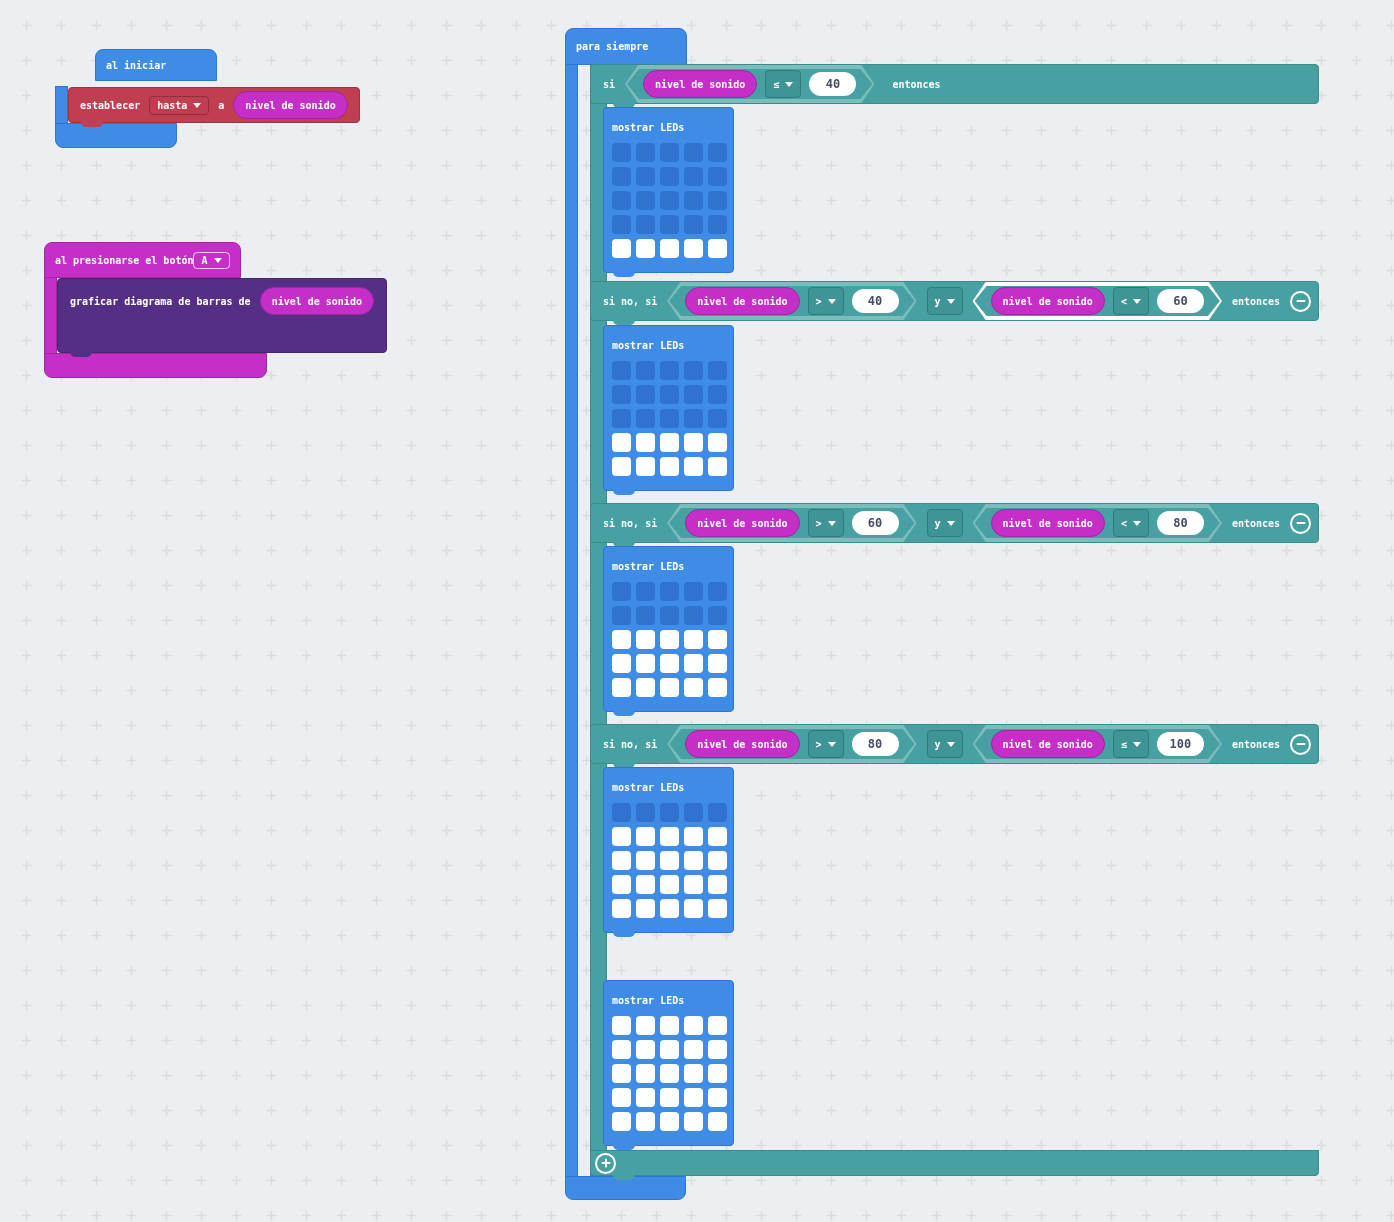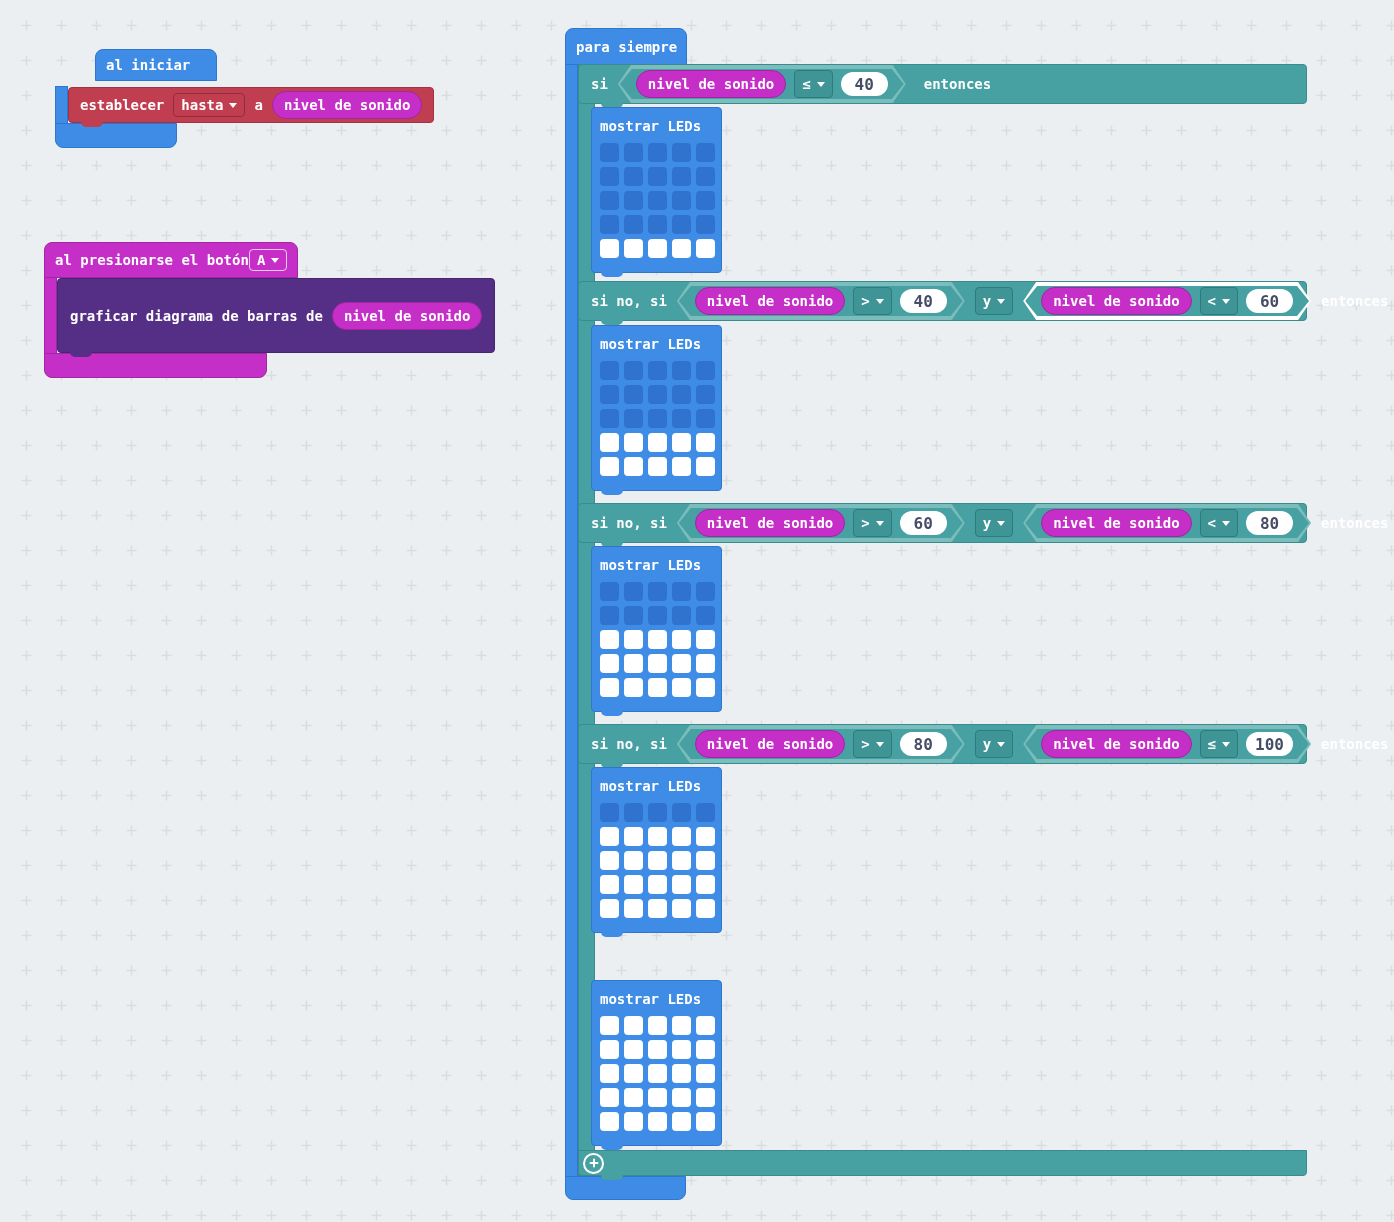--- a/index.html
+++ b/index.html
@@ -1,20 +1,20 @@
 <!DOCTYPE html>
 <html><head>
 <meta charset="utf-8">
 <style>
   html,body{margin:0;padding:0;}
   body{font-family:"DejaVu Sans Mono", monospace; font-weight:bold;}
   #canvas{position:relative; width:1394px; height:1222px; background:#eceff1; overflow:hidden;}
   #gridsvg{position:absolute; left:0; top:0;}
 
-  .blk-label{color:#fff; font-size:14px; white-space:nowrap;}
+  .blk-label{color:#fff; font-size:10px; white-space:nowrap;}
   .abs{position:absolute;}
 
   
   .tab{position:absolute; bottom:-5px; height:6px; width:22px; border-radius:0 0 5px 5px;}
 
   
   .blue{background:#3f8ce6; border:1px solid #2f76cf; box-sizing:border-box;}
   .hdr{display:flex; align-items:center; padding:0 10px; border-radius:8px 8px 0 0;}
   .botbar{border-radius:0 0 8px 8px;}
 
@@ -27,35 +27,35 @@
 
   
   .magenta{background:#c52fc7; border:1px solid #a126a3; box-sizing:border-box;}
   .pill-magenta{background:#c52fc7; border:1.5px solid #a126a3; border-radius:14px;
     padding:0 11px; height:26px; display:flex; align-items:center; cursor:pointer;}
   .dd-A{display:flex; align-items:center; gap:6px; border:1px solid rgba(255,255,255,.75);
     border-radius:4px; padding:2px 7px; cursor:pointer;}
 
   
   .stmt-purple{background:#552f85; border:1px solid #46266e; border-radius:4px;
-    display:flex; flex-direction:column; justify-content:center; gap:7px; padding:8px 12px; box-sizing:border-box;}
+    display:flex; flex-direction:column; gap:7px; padding:8px 12px; box-sizing:border-box;}
   .stmt-purple .tab{background:#552f85;}
   .prow{display:flex; align-items:center; gap:9px;}
 
   
   .teal-row{background:#47a1a2; border:1px solid #3a8b8c; border-radius:4px; box-sizing:border-box;
     display:flex; align-items:center; padding:0 12px; gap:10px;}
   .teal-row .tab{background:#47a1a2;}
   .teal-spine{background:#47a1a2; border:1px solid #3a8b8c; box-sizing:border-box;}
   .dd-teal{display:flex; align-items:center; gap:6px; background:#3f9596; border:1px solid #2e7b7c;
     border-radius:4px; padding:0 7px; height:26px; cursor:pointer;}
   .arrow{width:0;height:0;border-left:4px solid transparent;border-right:4px solid transparent;
     border-top:5px solid #fff;}
   .num-pill{background:#fff; border-radius:12px; height:24px; min-width:31px; padding:0 8px;
-    display:flex; align-items:center; justify-content:center; color:#454d66; font-size:16px; cursor:text;}
+    display:flex; align-items:center; justify-content:center; color:#454d66; font-size:12px; cursor:text;}
 
   .hex{display:flex; align-items:center; height:34px; padding:2px;
     clip-path:polygon(13px 0,calc(100% - 13px) 0,100% 50%,calc(100% - 13px) 100%,13px 100%,0 50%);
     background:#7bbcbc;}
   .hex.highlight{background:#ffffff;}
   .hex-in{display:flex; align-items:center; gap:8px; height:30px; padding:0 16px;
     clip-path:polygon(12px 0,calc(100% - 12px) 0,100% 50%,calc(100% - 12px) 100%,12px 100%,0 50%);
     background:#47a1a2;}
 
   .circle-ico{width:17px; height:17px; border:2px solid #fff; border-radius:50%;
@@ -131,21 +131,21 @@
     </div>
   </div>
 
   <div class="abs" style="left:565px; top:28px;">
     <div class="blue hdr abs" style="left:0; top:0; width:122px; height:37px;">
       <span class="blk-label">para siempre</span>
     </div>
     <div class="blue abs" style="left:0; top:36px; width:13px; height:1113px;"></div>
     <div class="blue botbar abs" style="left:0; top:1148px; width:121px; height:24px;"></div>
 
-    <div class="abs" style="left:13px; top:36px; width:729px; height:1112px;">
+    <div class="abs" style="left:25px; top:36px; width:729px; height:1112px;">
       <div class="teal-spine abs" style="left:0; top:0; width:17px; height:1112px;"></div>
 
       <div class="teal-row abs" style="left:0; top:0; width:729px; height:40px;">
         <div class="tab" style="left:22px;"></div>
         <span class="blk-label">si</span>
         <div class="hex">
           <div class="hex-in">
             <div class="pill-magenta">
               <span class="blk-label">nivel de sonido</span>
             </div>

